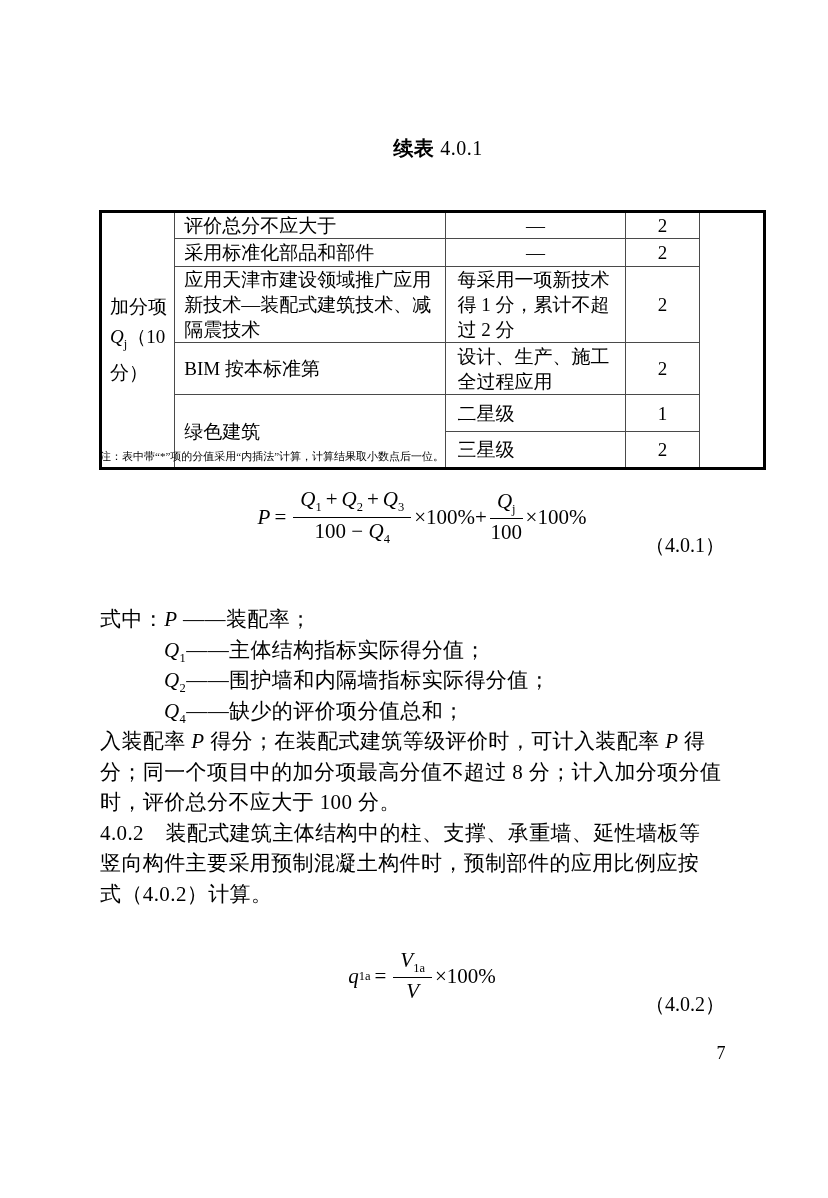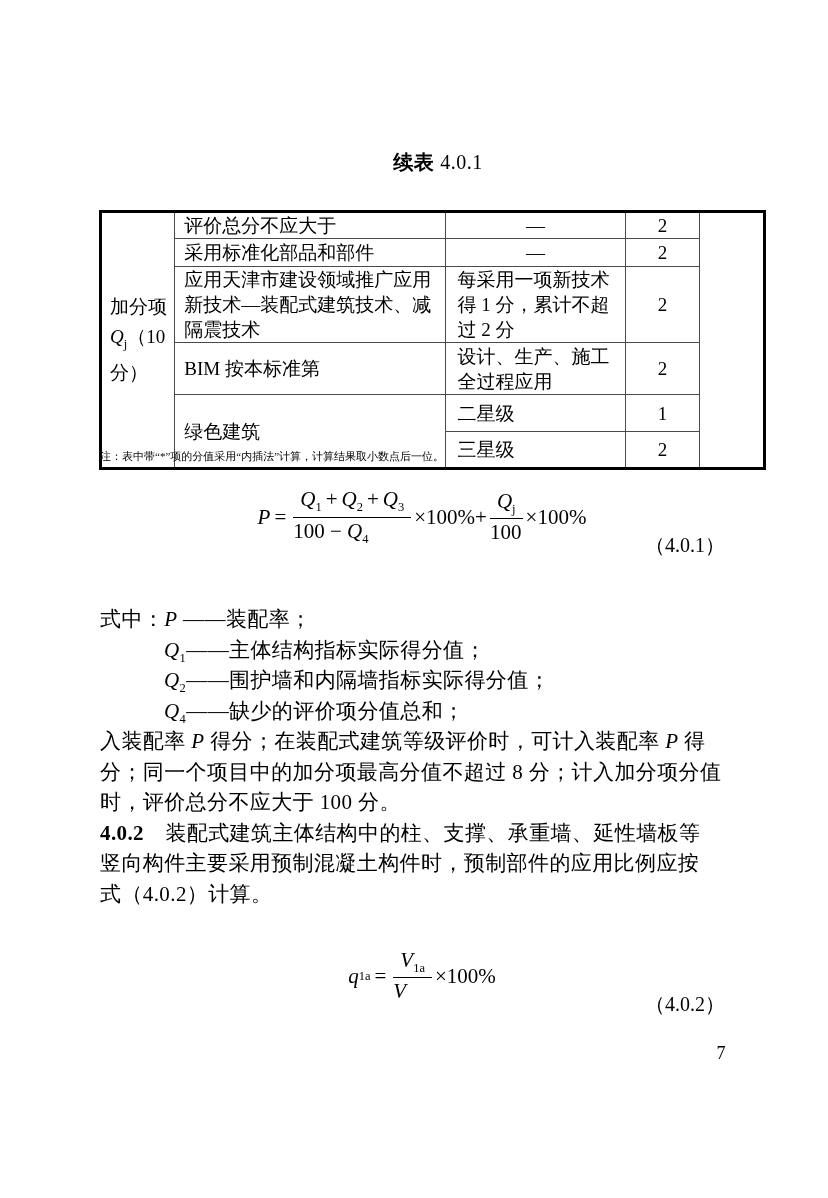--- a/index.html
+++ b/index.html
@@ -10,21 +10,21 @@
     height: 1198px;
     margin: 0 auto;
     background: #ffffff;
     color: #000;
     font-family: "Liberation Serif", "DejaVu Serif", serif;
     overflow: hidden;
   }
   
   .tbl-title {
     position: absolute;
-    top: 149px;
+    top: 135px;
     left: 0;
     width: 100%;
     text-align: center;
     font-size: 20px;
     letter-spacing: 0.5px;
     padding-left: 48px;
   }
   .tbl-title .title-cn { font-family: "Liberation Sans", "DejaVu Sans", sans-serif; font-weight: 600; }
   .tbl-title .title-num { font-family: "Liberation Serif", serif; margin-left: 6px; }
   
@@ -68,21 +68,21 @@
     width: 646px;
     display: flex;
     justify-content: center;
     align-items: center;
     font-size: 21px;
   }
   .formula-401 { top: 483px; height: 68px; }
   .formula-402 { top: 946px; height: 60px; }
   .eq { display: inline-flex; align-items: center; white-space: pre; }
   .op { margin: 0 4px; }
-  .frac { display: inline-flex; flex-direction: column; margin: 0 3px; white-space: pre; }
+  .frac { display: inline-flex; flex-direction: column; align-items: center; margin: 0 3px; white-space: pre; }
   .frac .num { border-bottom: 1.6px solid #000; padding: 0 7px 1px 7px; }
   .frac .den { padding-top: 1px; }
   .eqno {
     position: absolute;
     right: 20px;
     top: 50%;
     transform: translateY(-50%);
     font-size: 20px;
     margin-top: 28px;
   }
@@ -90,21 +90,21 @@
   .body-text {
     position: absolute;
     left: 100px;
     top: 604px;
     width: 650px;
     font-size: 21px;
     letter-spacing: 0.4px;
   }
   .bline { height: 30.5px; line-height: 30.5px; white-space: pre; }
   .indent { margin-left: 64px; }
-  .bold { font-weight: bold; }
+  .bold { font-weight: normal; }
   
   .page-number {
     position: absolute;
     left: 706px;
     top: 1043px;
     width: 30px;
     text-align: center;
     font-size: 18px;
   }
 </style>

